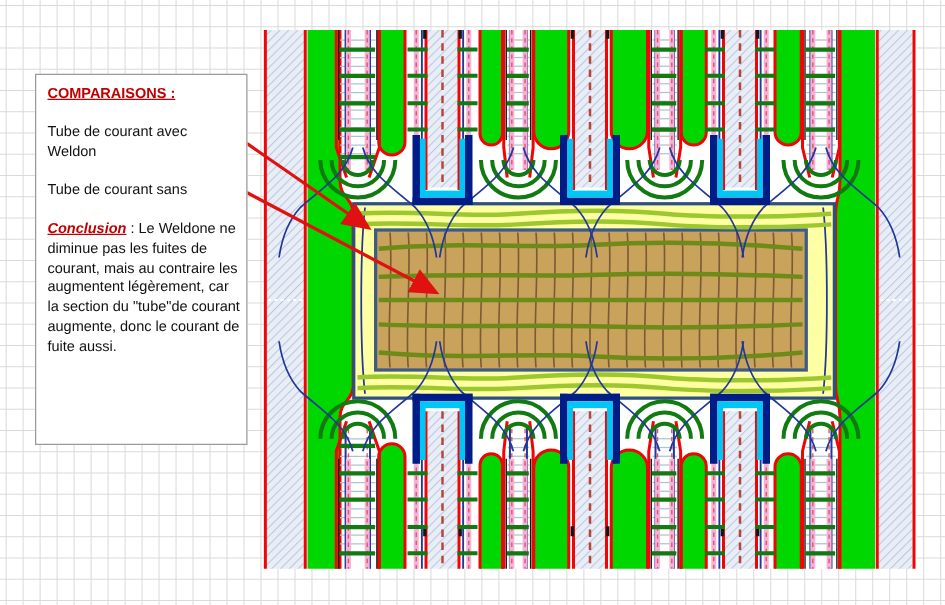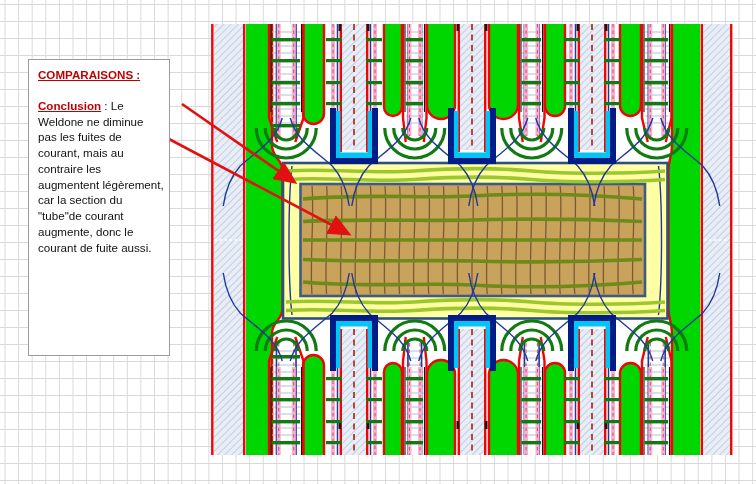--- a/index.html
+++ b/index.html
@@ -7,29 +7,29 @@
        font-family:"Liberation Sans", sans-serif;}
   
   .canvas{position:absolute;inset:0;
     background-image:
       linear-gradient(to right, var(--grid,#d9d9d9) 1px, transparent 1px),
       linear-gradient(to bottom, var(--grid,#d9d9d9) 1px, transparent 1px);
     background-size:13.6px 17px;
     background-position:4.5px 4px;}
   svg.diagram{position:absolute;left:0;top:0;}
   
-  .note{position:absolute;left:28px;top:59px;width:142px;height:297px;
+  .note{position:absolute;left:28px;top:59px;width:170px;height:297px;
         background:#fff;border:1px solid var(--box_border_gray,#9a9a9a);
         box-sizing:border-box;padding:7px 5px 6px 9px;
         font-size:11.6px;line-height:1.36;color:#111;}
   .note p{margin:0 0 15px 0;}
   .note .title{color:var(--title_red,#c00000);font-weight:bold;
                text-decoration:underline;}
   .note .lead{color:var(--title_red,#c00000);font-weight:bold;
-              text-decoration:underline;}
+              text-decoration:underline;font-style:italic;}
 </style>
 </head>
 <body>
 
 <div class="canvas">
 
   <svg class="diagram" width="756" height="484" viewBox="0 0 756 484">
     <defs>
       <pattern id="hatch" width="5" height="5" patternTransform="rotate(45)" patternUnits="userSpaceOnUse">
         <rect width="5" height="5" class="hbg" fill="#e8edf6"></rect>
@@ -509,15 +509,17 @@
         <rect x="574" y="321" width="36" height="5.5" fill="#00c6f5"></rect>
       </g>
     <g id="arrows">
         <path d="M182,104 L293,181" stroke="#e01111" stroke-width="2.6" fill="none" marker-end="url(#ah)"></path>
         <path d="M150,129 L347,233" stroke="#e01111" stroke-width="2.6" fill="none" marker-end="url(#ah)"></path>
       </g>
   </svg>
 
   <div class="note">
     <p><span class="title">COMPARAISONS :</span></p>
+    <p>Tube de courant avec Weldon</p>
+    <p>Tube de courant sans</p>
     <p><span class="lead">Conclusion</span><span> : </span><span>Le Weldone ne diminue pas les fuites de courant, mais au contraire les augmentent  légèrement, car la section du "tube"de courant augmente, donc le courant de fuite aussi.</span></p>
   </div>
 </div>
 
 </body></html>

